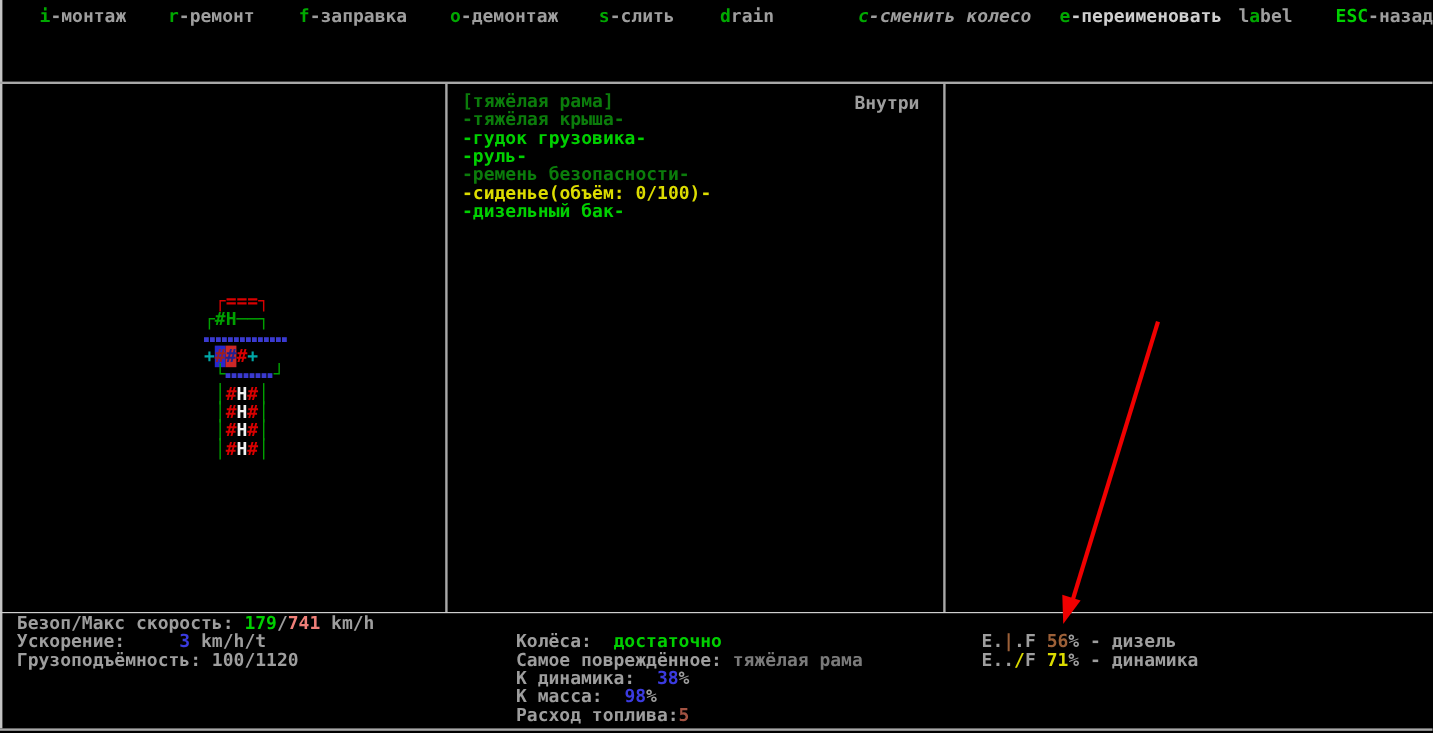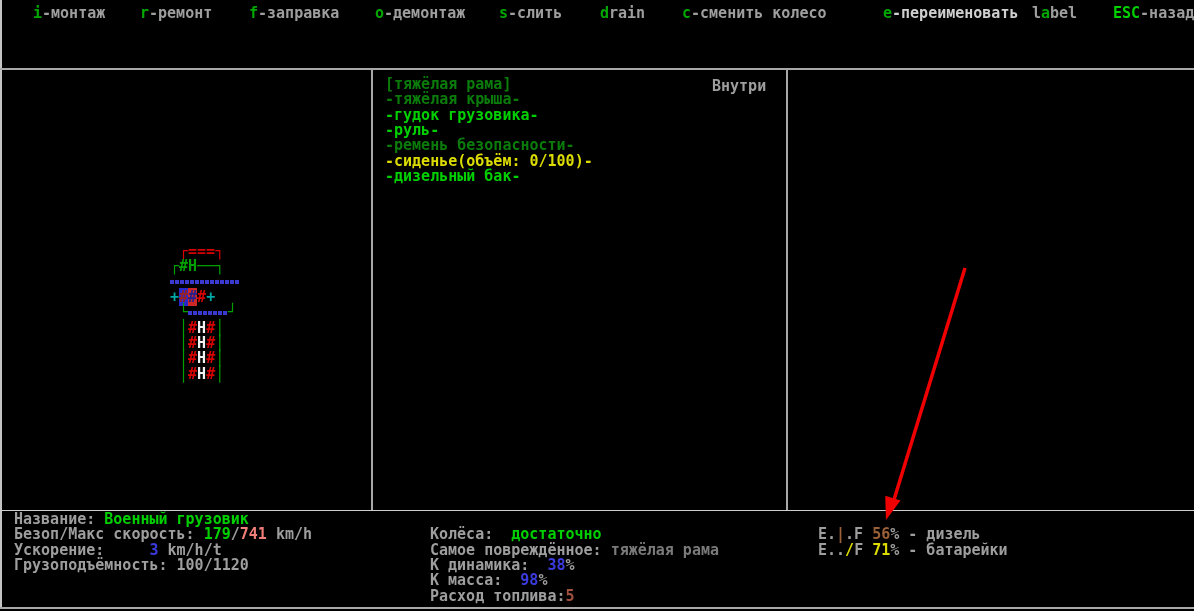--- a/index.html
+++ b/index.html
@@ -41,21 +41,21 @@
 
 <div id="screen">
 
   <div id="menu-bar">
       <span class="menu-item" style="left: 33px;"><span class="c-green">i</span><span class="c-gray">-монтаж</span></span>
       <span class="menu-item" style="left: 140px;"><span class="c-green">r</span><span class="c-gray">-ремонт</span></span>
       <span class="menu-item" style="left: 249px;"><span class="c-green">f</span><span class="c-gray">-заправка</span></span>
       <span class="menu-item" style="left: 375px;"><span class="c-green">o</span><span class="c-gray">-демонтаж</span></span>
       <span class="menu-item" style="left: 499px;"><span class="c-green">s</span><span class="c-gray">-слить</span></span>
       <span class="menu-item" style="left: 600px;"><span class="c-green">d</span><span class="c-gray">rain</span></span>
-      <span class="menu-item" style="left: 682px;"><span class="c-green">c</span><span class="c-gray">-сменить колесо</span></span>
+      <span class="menu-item" style="left: 715px; font-style: italic;"><span class="c-green">c</span><span class="c-gray">-сменить колесо</span></span>
       <span class="menu-item" style="left: 858px; margin-left: 25px;"><span class="c-green">e</span><span class="c-white">-переименовать</span></span>
       <span class="menu-item" style="left: 1032px;"><span class="c-gray">l</span><span class="c-green">a</span><span class="c-gray">bel</span></span>
       <span class="menu-item" style="left: 1113px;"><span class="c-bgreen">ESC</span><span class="c-gray">-назад</span></span>
     </div>
 
   <div id="left-border" class="vline"></div>
   <div id="top-sep" class="hline"></div>
   <div id="divider-1" class="vline"></div>
   <div id="divider-2" class="vline"></div>
   <div id="status-sep" class="hline"></div>
@@ -79,39 +79,38 @@
       <div class="line"><span class="c-bgreen">-гудок грузовика-</span></div>
       <div class="line"><span class="c-bgreen">-руль-</span></div>
       <div class="line"><span class="c-dgreen">-ремень безопасности-</span></div>
       <div class="line"><span class="c-yellow">-сиденье(объём: 0/100)-</span></div>
       <div class="line"><span class="c-bgreen">-дизельный бак-</span></div>
     </div>
 
   <span id="inside-label" class="c-gray">Внутри</span>
 
   <div id="status-left">
-      <div class="line"><span class="c-gray">Название: </span><span class="c-bgreen">Военный грузовик</span></div>
       <div class="line"><span class="c-gray">Безоп/Макс скорость: </span><span class="c-bgreen">179</span><span class="c-gray">/</span><span class="c-ltred">741</span><span class="c-gray"> km/h</span></div>
       <div class="line"><span class="c-gray">Ускорение:     </span><span class="c-blue">3</span><span class="c-gray"> km/h/t</span></div>
       <div class="line"><span class="c-gray">Грузоподъёмность: 100/1120</span></div>
     </div>
 
   <div id="status-middle">
       <div class="line"></div>
       <div class="line"><span class="c-gray">Колёса:  </span><span class="c-bgreen">достаточно</span></div>
       <div class="line"><span class="c-gray">Самое повреждённое: </span><span class="c-dimgray">тяжёлая рама</span></div>
       <div class="line"><span class="c-gray">К динамика:  </span><span class="c-blue">38</span><span class="c-gray">%</span></div>
       <div class="line"><span class="c-gray">К масса:  </span><span class="c-blue">98</span><span class="c-gray">%</span></div>
       <div class="line"><span class="c-gray">Расход топлива:</span><span class="c-rust">5</span></div>
     </div>
 
   <div id="status-right">
       <div class="line"></div>
       <div class="line"><span class="c-gray">E.</span><span class="c-brown">|</span><span class="c-gray">.F </span><span class="c-brown">56</span><span class="c-gray">% - дизель</span></div>
-      <div class="line"><span class="c-gray">E..</span><span class="c-yellow">/</span><span class="c-gray">F </span><span class="c-yellow">71</span><span class="c-gray">% - батарейки</span></div>
+      <div class="line"><span class="c-gray">E..</span><span class="c-yellow">/</span><span class="c-gray">F </span><span class="c-yellow">71</span><span class="c-gray">% - динамика</span></div>
     </div>
 
   <svg id="arrow-overlay" width="1194" height="611">
     <line id="arrow-line" stroke="#f00000" stroke-width="3.5" x1="965" y1="268" x2="893" y2="503"></line>
     <polygon id="arrow-head" fill="#f00000" points="886,520 885.2464769580871,495.6600697818316 900.5138382897075,500.4462663897602"></polygon>
   </svg>
 
 </div>
 
 </body></html>

